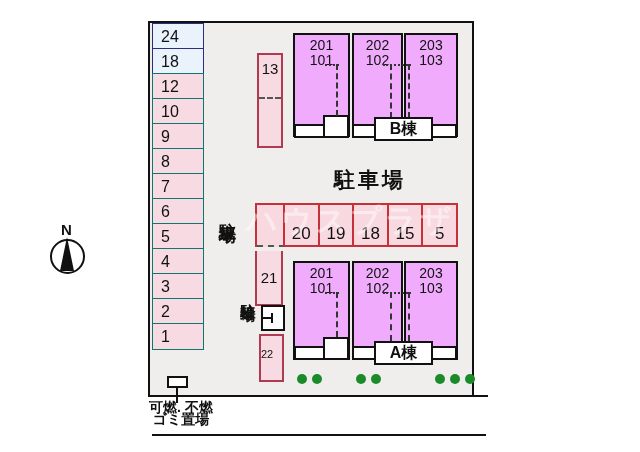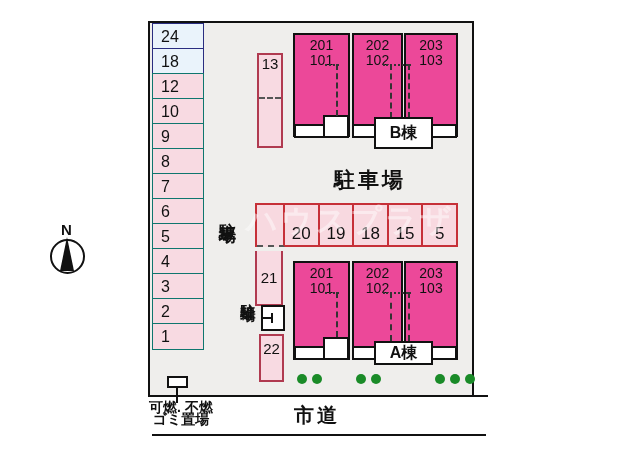--- a/index.html
+++ b/index.html
@@ -11,32 +11,32 @@
   .plot-ext{left:472px;top:395px;width:16px;height:2px;background:#111;}
   .road-line{left:152px;top:434px;width:334px;height:2px;background:#111;}
   
   .colwrap{left:152px;top:23px;width:52px;}
   .cell{box-sizing:border-box;width:52px;height:27px;margin-top:-2px;border:1px solid #0f766e;
         background:#f8dae2;display:flex;align-items:center;padding-left:8px;font-size:16px;}
   .cell.first{margin-top:0;}
   .cell.blue{background:#eaf3fb;border-color:#2a2d80;}
   
   .strip{background:#f8dae2;border:2px solid #b03a50;}
-  .s13{left:257px;top:53px;width:26px;height:95px;text-align:center;font-size:15px;}
+  .s13{left:257px;top:53px;width:26px;height:95px;text-align:center;font-size:15px;padding-top:5px;}
   .s13dash{left:259px;top:97px;width:22px;height:0;border-top:2px dashed #555;}
   .s21{left:255px;top:251px;width:28px;height:55px;border-top:none;display:flex;align-items:flex-end;justify-content:center;font-size:15px;padding-bottom:18px;}
-  .s22{left:259px;top:334px;width:25px;height:48px;text-align:center;font-size:15px;padding-top:4px;}
+  .s22{left:259px;top:334px;width:25px;height:48px;text-align:left;font-size:11px;padding-top:12px;}
   
   .rowbox{left:255px;top:203px;width:203px;height:44px;display:flex;border:2px solid #c63038;border-bottom:none;background:#f8d9e0;}
   .rowcell{flex:1;box-sizing:border-box;border-right:2px solid #c63038;border-bottom:2px solid #c63038;
            display:flex;align-items:flex-end;justify-content:center;font-size:17px;padding-bottom:1px;}
   .rowcell.end{border-right:none;}
   .rowcell.c0{flex:0 0 28px;border-bottom:2px dashed #555;}
   
-  .unit{background:#ec4899;border:2px solid #111;text-align:center;padding-top:3px;font-size:14px;line-height:15px;}
+  .unit{background:#f0abfc;border:2px solid #111;text-align:center;padding-top:3px;font-size:14px;line-height:15px;}
   .band{background:#fff;border:2px solid #111;}
   .bldg-label{background:#fff;border:2px solid #111;display:flex;align-items:center;justify-content:center;
               font-size:16px;font-weight:700;z-index:4;}
   .vdash{width:0;border-left:2px dashed #333;z-index:3;}
   .hdots{height:0;border-top:2px dotted #333;z-index:3;}
   
   .jp{font-weight:700;}
   .vtext{writing-mode:vertical-rl;text-orientation:upright;font-weight:700;letter-spacing:2px;}
   .tree{width:10px;height:10px;border-radius:50%;background:#1a8b28;}
   .wm{font-weight:700;font-size:31px;letter-spacing:3px;color:#ffffff;opacity:0.45;z-index:6;white-space:nowrap;}
@@ -129,21 +129,21 @@
   </div>
   <div class="abs band" style="left:294px;top:124px;width:34px;height:14px;"></div>
   <div class="abs band" style="left:323px;top:115px;width:26px;height:23px;"></div>
   <div class="abs band" style="left:352px;top:124px;width:28px;height:14px;"></div>
   <div class="abs band" style="left:429px;top:124px;width:28px;height:14px;"></div>
   <div class="abs vdash" style="left:336px;top:64px;height:52px;"></div>
   <div class="abs vdash" style="left:390px;top:64px;height:54px;"></div>
   <div class="abs vdash" style="left:408px;top:64px;height:54px;"></div>
   <div class="abs hdots" style="left:325px;top:64px;width:14px;"></div>
   <div class="abs hdots" style="left:383px;top:64px;width:28px;"></div>
-  <div class="abs bldg-label" style="left:374px;top:117px;width:59px;height:32px;">B棟</div>
+  <div class="abs bldg-label" style="left:374px;top:117px;width:59px;height:24px;">B棟</div>
 
   <div class="abs jp" style="left:334px;top:166px;font-size:21px;letter-spacing:3px;">駐車場</div>
   <div class="abs wm" style="left:246px;top:200px;">ハウスプラザ</div>
 
   <div class="abs vtext" style="left:216px;top:209px;font-size:17px;height:62px;">駐車場</div>
   <div class="abs vtext" style="left:238px;top:291px;font-size:15px;height:52px;">駐輪場</div>
 
   <div class="abs unit" style="left:293px;top:261px;width:57px;height:99px;">
     <div>201</div>
     <div>101</div>
@@ -175,15 +175,14 @@
   <div class="abs tree" style="left:450px;top:374px;"></div>
   <div class="abs tree" style="left:465px;top:374px;"></div>
 
   <div class="abs" style="left:167px;top:376px;width:21px;height:12px;background:#fff;border:2px solid #111;"></div>
   <div class="abs gline" style="left:176px;top:388px;width:2px;height:15px;"></div>
   <div class="abs jp" style="left:133px;top:401px;width:96px;text-align:center;font-size:14px;line-height:12px;">
     <div>可燃. 不燃</div>
     <div>ゴミ置場</div>
   </div>
 
-  <div class="abs jp" style="left:294px;top:402px;font-size:20px;letter-spacing:3px;">市道</div>
 
 </div>
 
 </body></html>

